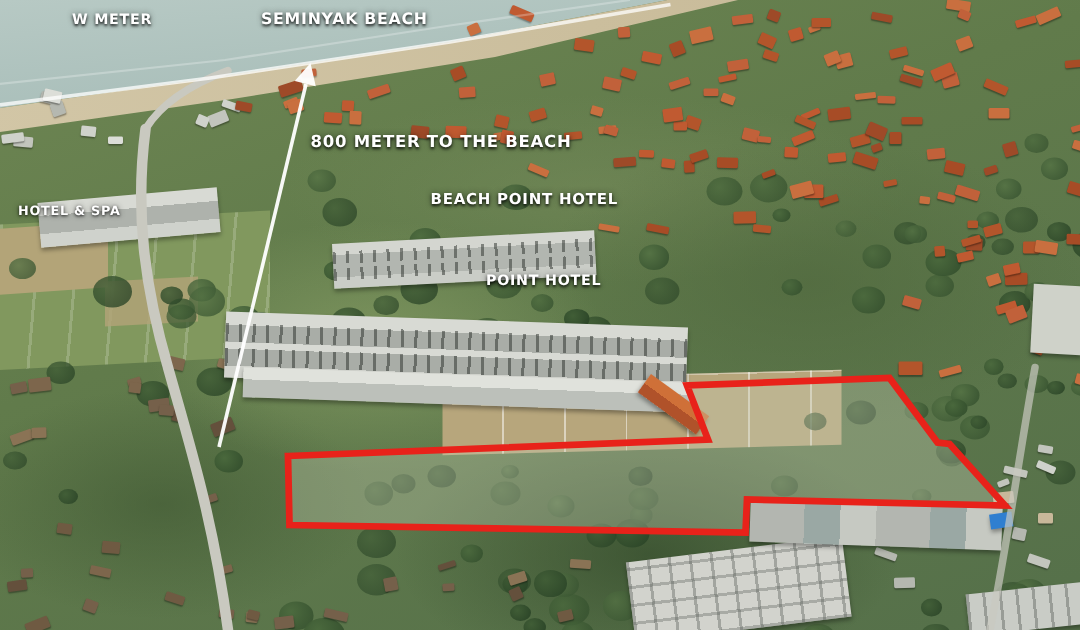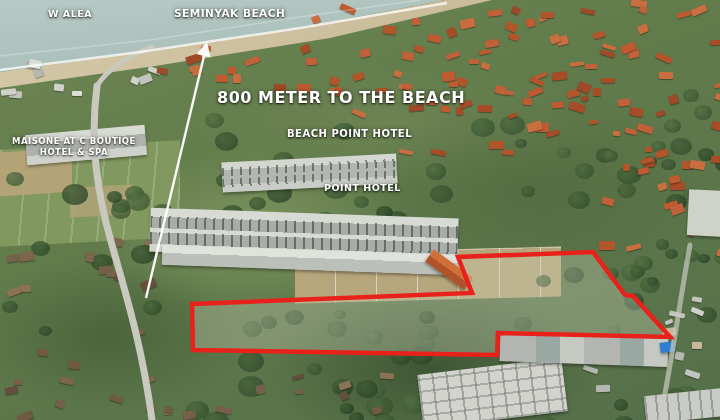--- a/index.html
+++ b/index.html
@@ -79,21 +79,21 @@
   #beach-arrow-head{fill:#fff;opacity:.95;}
   .road{fill:none;stroke:#c9c9c0;stroke-linecap:round;}
   .surf{fill:none;stroke:rgba(255,255,255,.75);}
   
   .label{
     position:absolute;z-index:40;color:#fff;font-weight:bold;white-space:nowrap;
     letter-spacing:.5px;text-shadow:0 1px 2px rgba(0,0,0,.8),0 0 4px rgba(0,0,0,.45);
   }
   #label-w-hotel{left:48px;top:8px;font-size:9.5px;}
   #label-seminyak{left:174px;top:7px;font-size:10.5px;}
-  #label-distance{left:217px;top:88px;font-size:16px;}
+  #label-distance{left:207px;top:88px;font-size:11px;}
   #label-maisone{left:12px;top:136px;font-size:8.5px;text-align:center;line-height:10.5px;}
   #label-four-point{left:287px;top:128px;font-size:10px;}
   #label-alea{left:324px;top:182px;font-size:9.5px;}
   #area-label{
     position:absolute;z-index:35;left:345px;top:306px;font-size:29px;font-weight:bold;
     letter-spacing:2px;color:rgba(60,64,48,.88);white-space:nowrap;
   }
   #watermark{
     position:absolute;z-index:34;left:248px;top:190px;font-size:42px;font-weight:bold;
     color:rgba(255,255,255,.32);letter-spacing:1px;white-space:nowrap;
@@ -434,22 +434,21 @@
     <path class="surf" d="M0,70 L140,52 L300,28 L447,3" stroke-width="2.5"></path>
     <path class="surf" d="M0,56 L150,40 L300,17 L420,0" stroke-width="1.5" opacity="0.35"></path>
 
     <polygon id="plot-shape" points="192,304 472,293 458,257 593,252 625,295 633,296 670,337 498,333 497,355 193,350" stroke="#e8221a"></polygon>
 
     <polyline id="beach-arrow-shaft" points="146,298 204,56"></polyline>
     <polygon id="beach-arrow-head" points="207,42 210.5,57.5 196.5,54"></polygon>
   </svg>
 
 
-  <div id="label-w-hotel" class="label">W ALEA</div>
+  <div id="label-w-hotel" class="label">W METER</div>
   <div id="label-seminyak" class="label">SEMINYAK BEACH</div>
   <div id="label-distance" class="label">800 METER TO THE BEACH</div>
   <div id="label-maisone" class="label">
-    <div>MAISONE AT C BOUTIQE</div>
     <div>HOTEL &amp; SPA</div>
   </div>
   <div id="label-four-point" class="label">BEACH POINT HOTEL</div>
   <div id="label-alea" class="label">POINT HOTEL</div>
 </div>
 
 </body></html>

